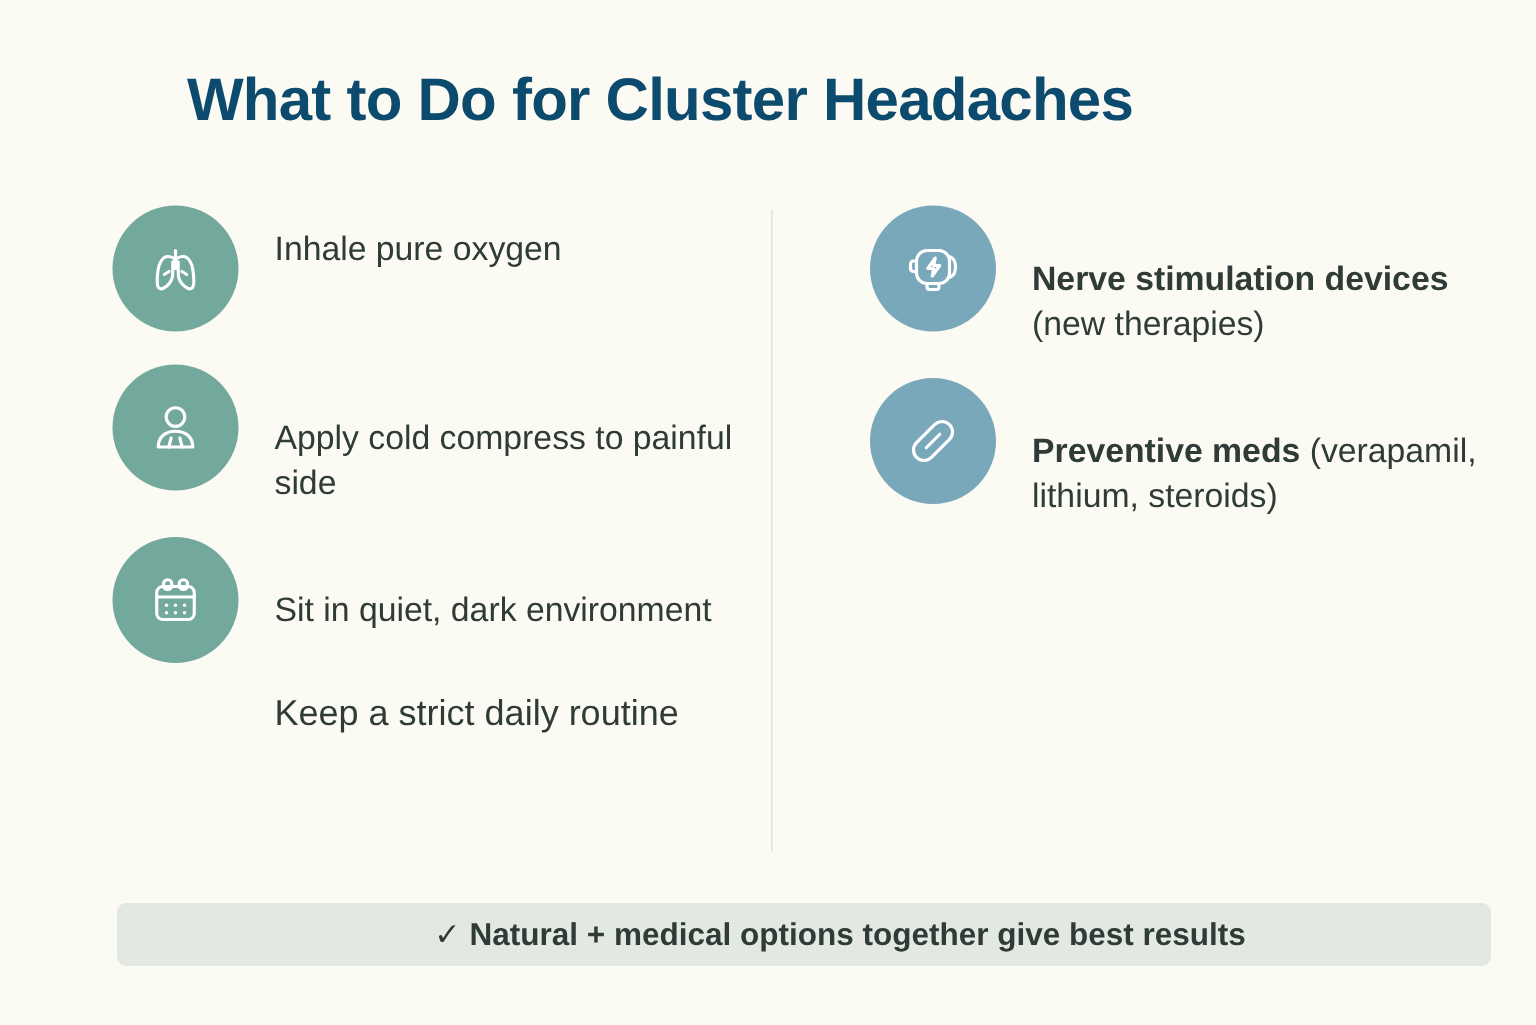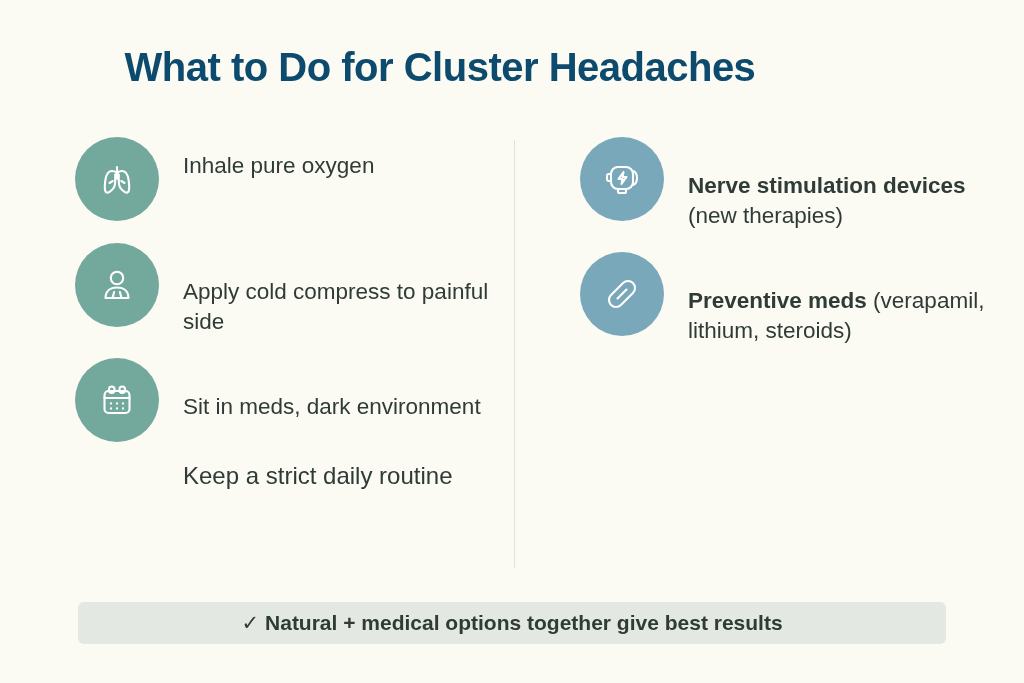--- a/index.html
+++ b/index.html
@@ -105,20 +105,21 @@
     position: absolute;
     left: 78px;
     top: 602px;
     width: 868px;
     height: 42px;
     background: #e4e8e2;
     border-radius: 6px;
     display: flex;
     align-items: center;
     justify-content: center;
+    padding-left: 48px;
   }
   .footer-text {
     font-size: 21px;
     font-weight: bold;
     color: #2f3b36;
     white-space: nowrap;
   }
   .check {
     font-weight: normal;
     margin-right: 6px;
@@ -173,21 +174,21 @@
             <rect x="14" y="8.5" width="5.5" height="6.5" rx="2.7"></rect>
             <rect x="24.5" y="8.5" width="5.5" height="6.5" rx="2.7"></rect>
             <circle cx="16" cy="25.5" r="1.15" fill="#ffffff" stroke="none"></circle>
             <circle cx="22" cy="25.5" r="1.15" fill="#ffffff" stroke="none"></circle>
             <circle cx="28" cy="25.5" r="1.15" fill="#ffffff" stroke="none"></circle>
             <circle cx="16" cy="30.5" r="1.15" fill="#ffffff" stroke="none"></circle>
             <circle cx="22" cy="30.5" r="1.15" fill="#ffffff" stroke="none"></circle>
             <circle cx="28" cy="30.5" r="1.15" fill="#ffffff" stroke="none"></circle>
           </svg>
         </div>
-        <div class="item-text tight">Sit in meds, dark environment</div>
+        <div class="item-text tight">Sit in quiet, dark environment</div>
       </div>
 
       <div class="routine-line">Keep a strict daily routine</div>
     </div>
 
     <div class="col col-right">
 
 
       <div class="item">
         <div class="badge blue">

